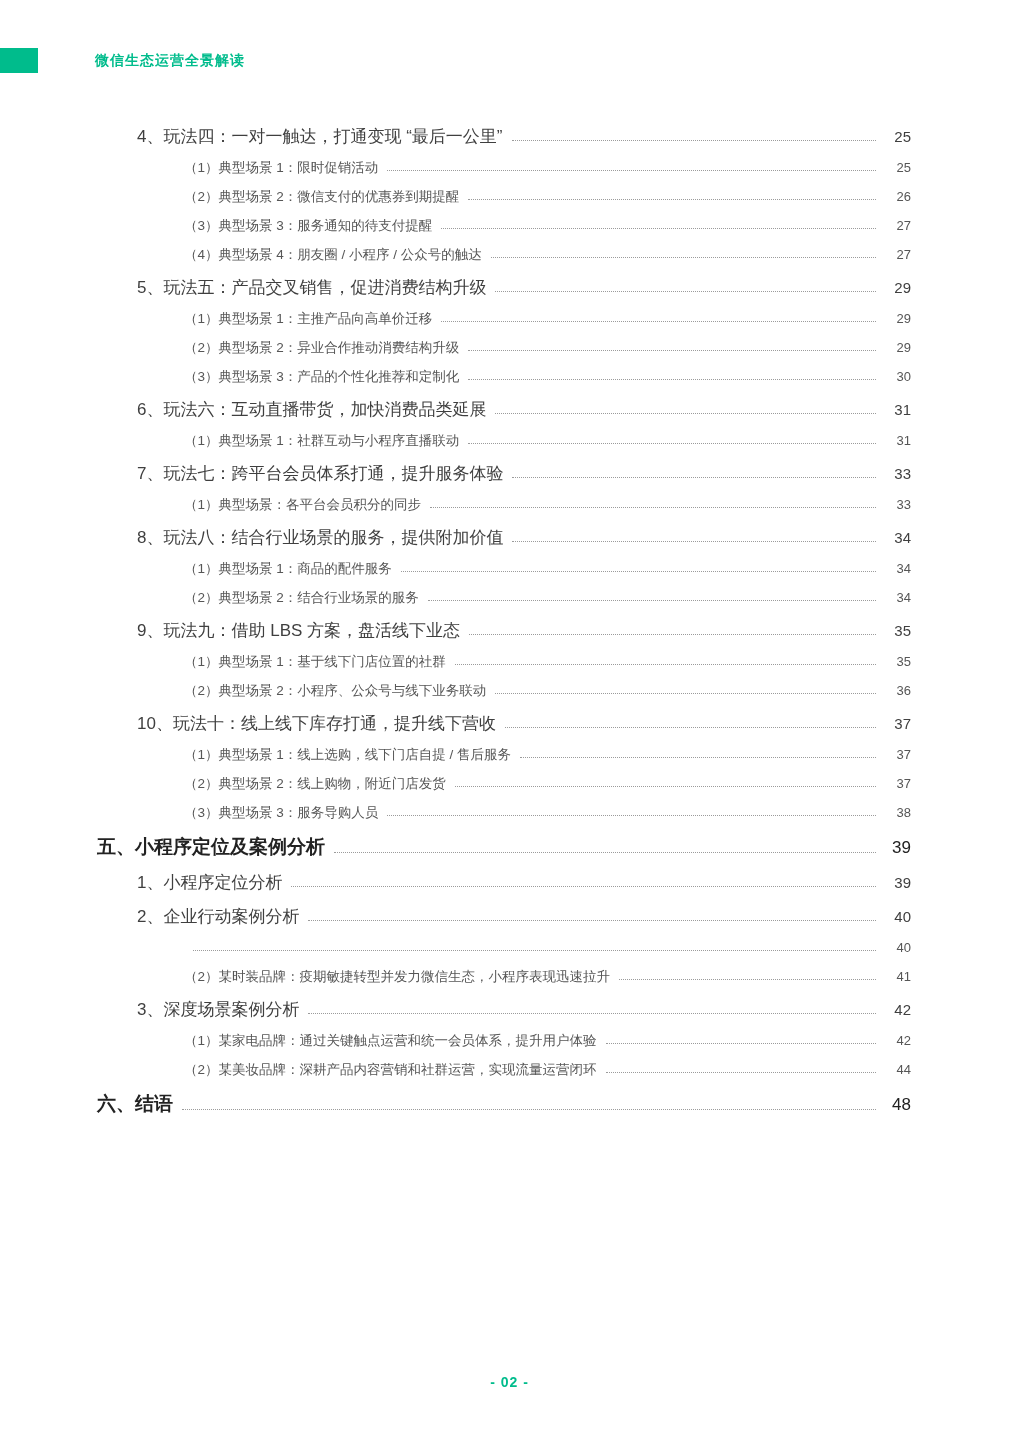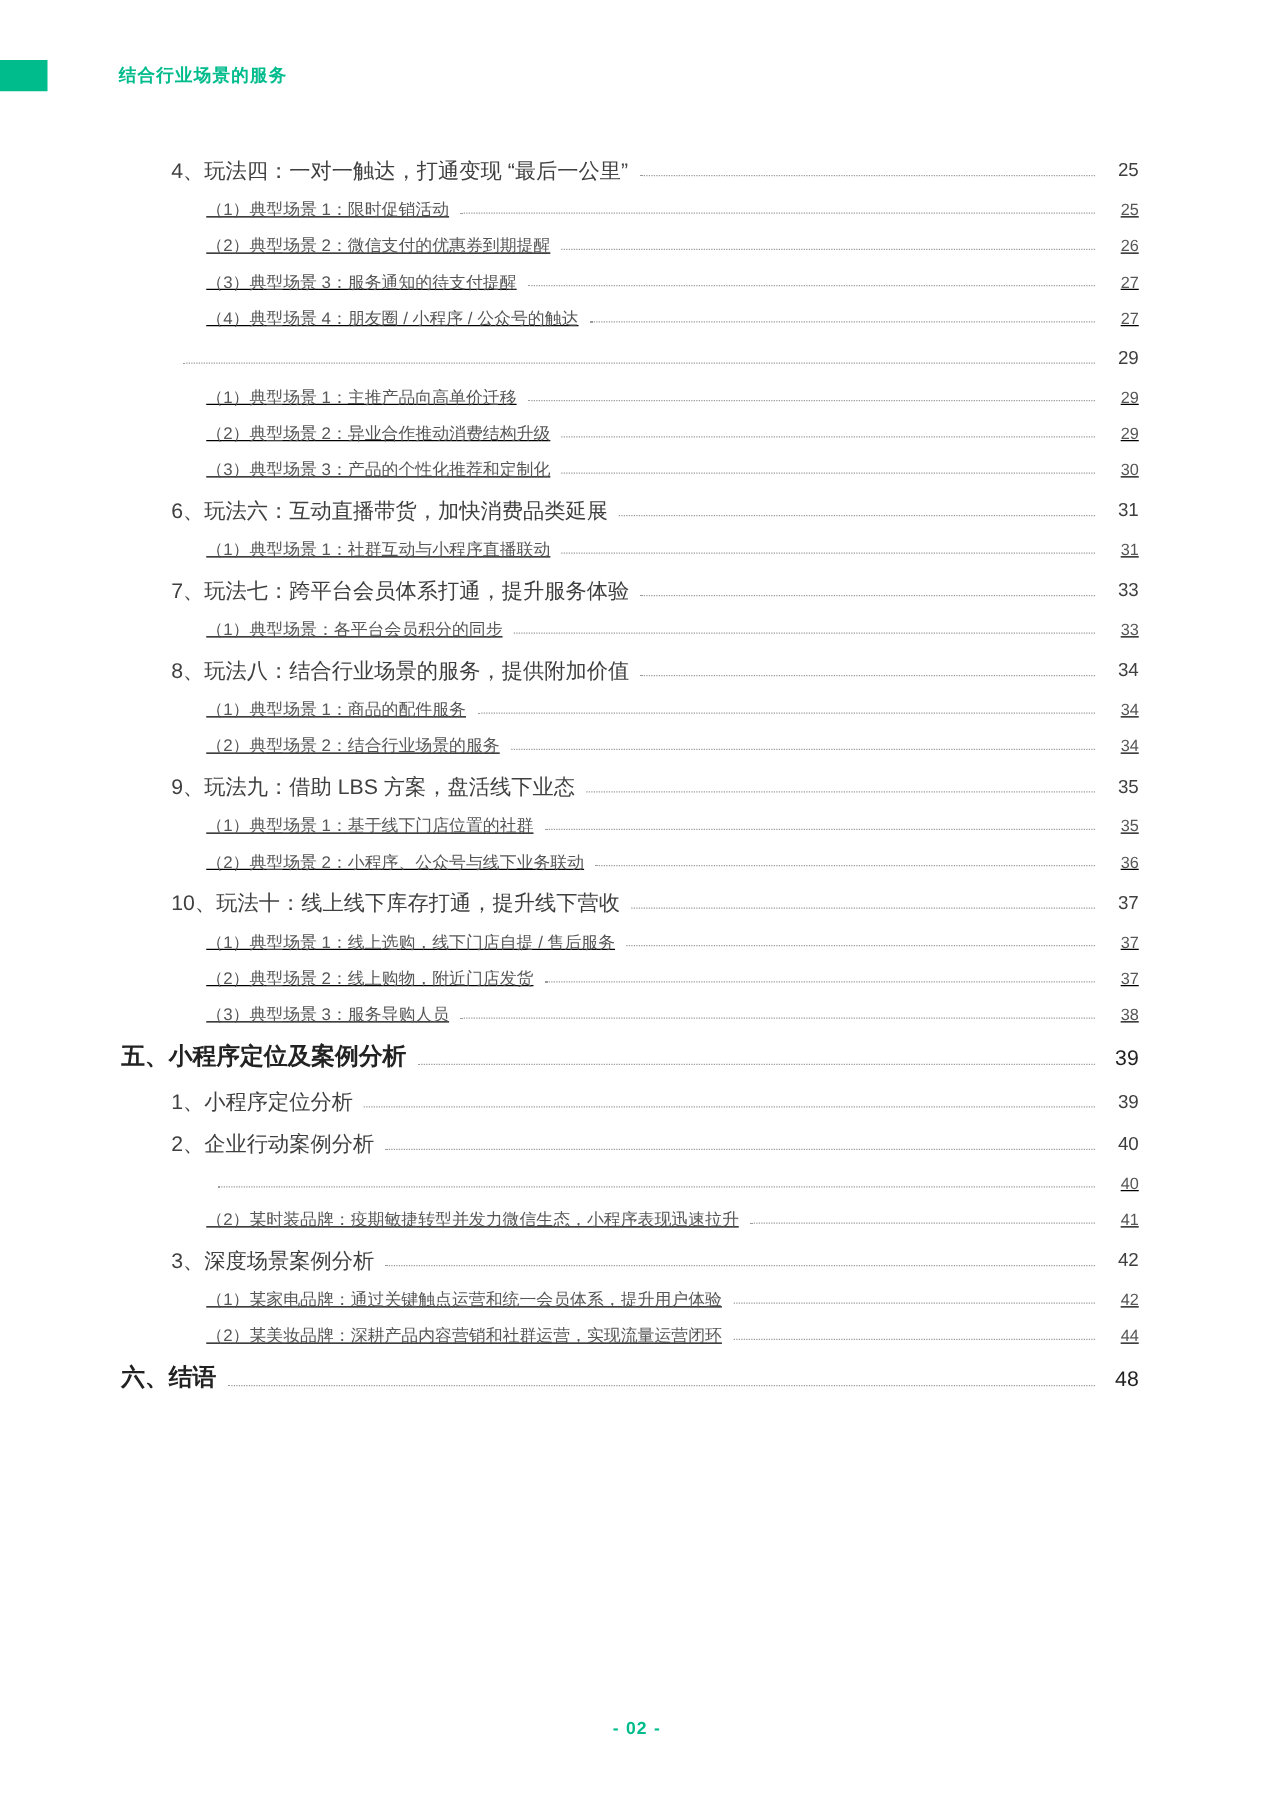--- a/index.html
+++ b/index.html
@@ -63,21 +63,21 @@
   }
   .row.lvl1 .pagenum { font-size: 17px; line-height: 19px; color: #222222; }
 
   .row.lvl2 { margin-bottom: 16px; margin-left: 40px; }
   .row.lvl2 .label {
     font-size: 17px; line-height: 17px;
     font-weight: 400; color: #3f3f3f;
   }
   .row.lvl2 .pagenum { font-size: 15px; line-height: 16px; color: #3f3f3f; }
 
-  .row.lvl3 { margin-bottom: 15px; margin-left: 68px; text-decoration: underline; }
+  .row.lvl3 { margin-bottom: 15px; margin-left: 87px; }
   .row.lvl3 .label {
     font-size: 13.5px; line-height: 14px;
     font-weight: 400; color: #565656;
   }
   .row.lvl3 .pagenum { font-size: 13px; line-height: 14px; color: #565656; }
 
   
   .footer {
     position: absolute;
     left: 0; right: 0;
@@ -88,21 +88,21 @@
     letter-spacing: 1px;
     font-weight: bold;
   }
 </style>
 </head>
 <body>
 
 <div class="page">
 
   <div class="header-bar"></div>
-  <div class="header-title">结合行业场景的服务</div>
+  <div class="header-title">微信生态运营全景解读</div>
 
   <div class="toc">
       <div class="group">
         <div class="row lvl2">
           <span class="label">4、玩法四：一对一触达，打通变现 “最后一公里”</span>
           <span class="leader"></span>
           <span class="pagenum">25</span>
         </div>
         <div class="row lvl3">
           <span class="label">（1）典型场景 1：限时促销活动</span>
@@ -120,20 +120,21 @@
           <span class="pagenum">27</span>
         </div>
         <div class="row lvl3">
           <span class="label">（4）典型场景 4：朋友圈 / 小程序 / 公众号的触达</span>
           <span class="leader"></span>
           <span class="pagenum">27</span>
         </div>
       </div>
       <div class="group">
         <div class="row lvl2">
+          <span class="label">5、玩法五：产品交叉销售，促进消费结构升级</span>
           <span class="leader"></span>
           <span class="pagenum">29</span>
         </div>
         <div class="row lvl3">
           <span class="label">（1）典型场景 1：主推产品向高单价迁移</span>
           <span class="leader"></span>
           <span class="pagenum">29</span>
         </div>
         <div class="row lvl3">
           <span class="label">（2）典型场景 2：异业合作推动消费结构升级</span>

